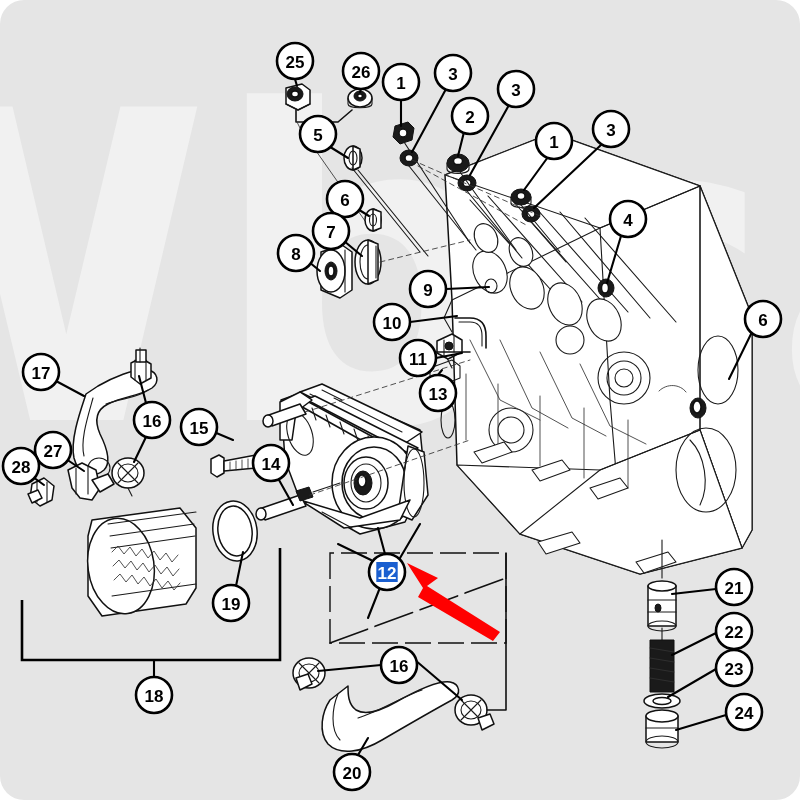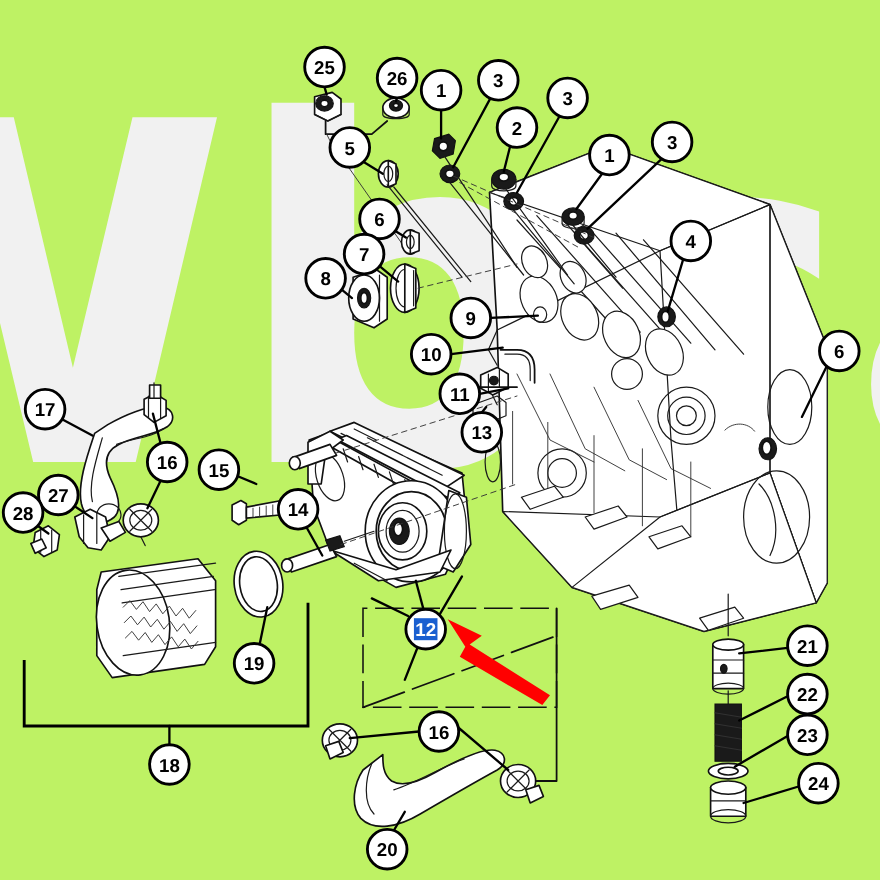--- a/index.html
+++ b/index.html
@@ -8,22 +8,23 @@
     padding: 0;
     background: #ffffff;
   }
   body {
     font-family: "Liberation Sans", sans-serif;
   }
   #diagram-root {
     position: relative;
     width: 800px;
     height: 800px;
-    background: #bef264;
+    background: #e5e5e5;
     overflow: hidden;
+    border-radius: 24px;
   }
   #diagram-svg {
     position: absolute;
     left: 0;
     top: 0;
     width: 800px;
     height: 800px;
     display: block;
   }
   .wm {

